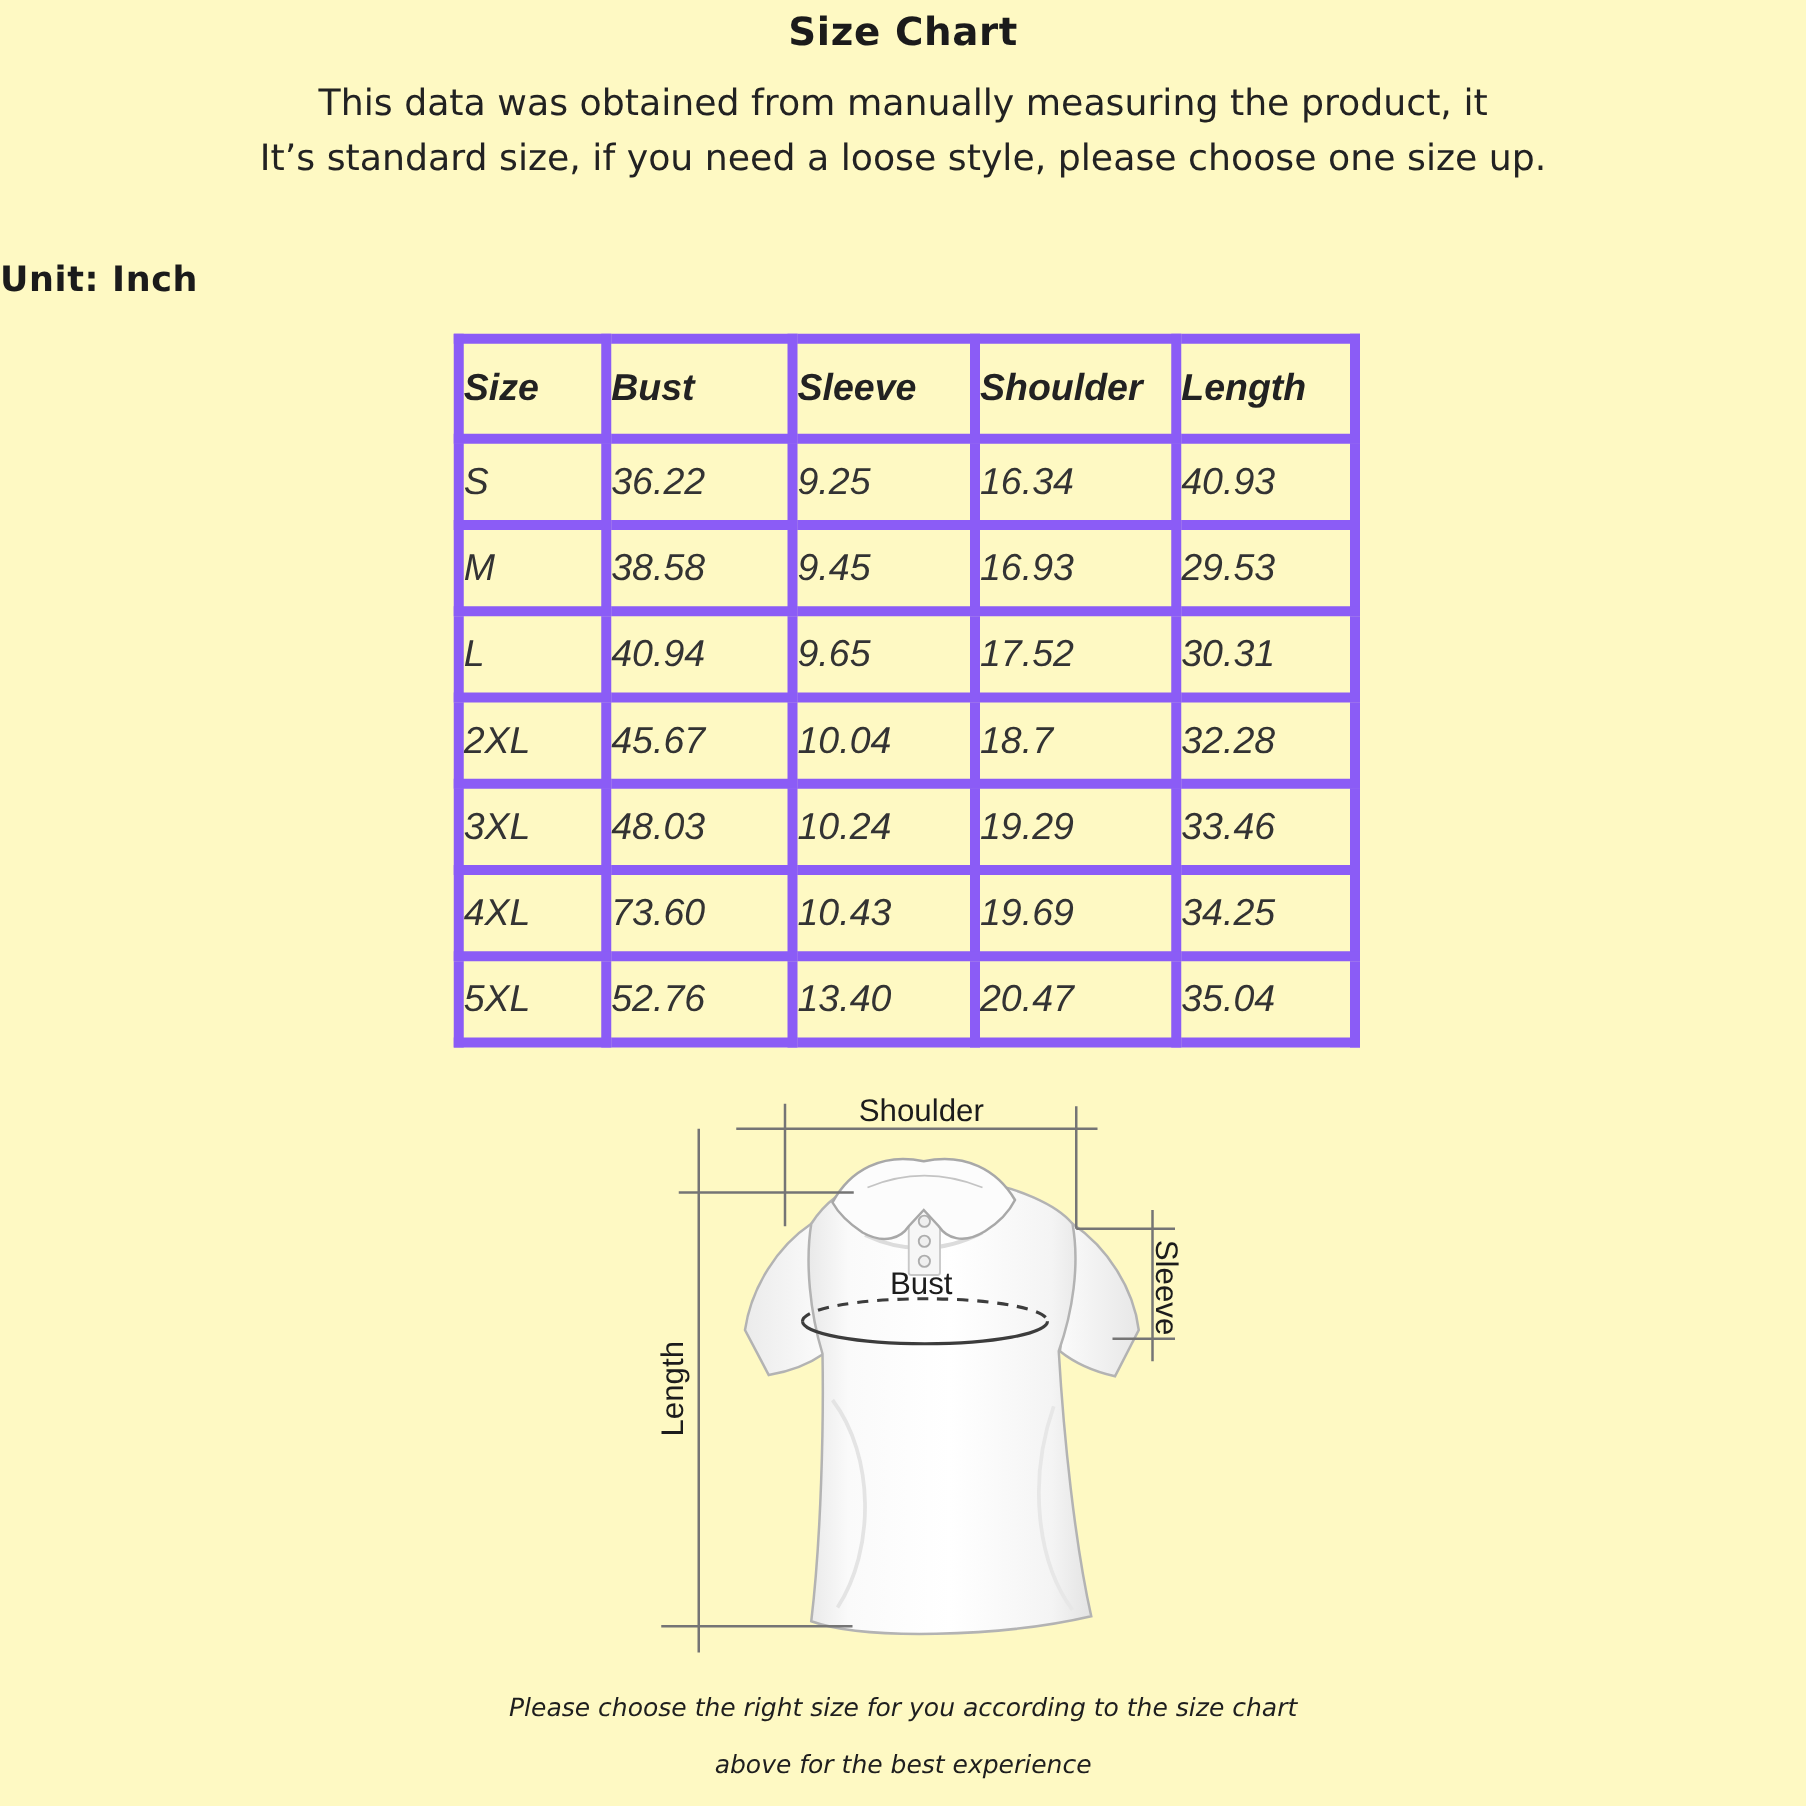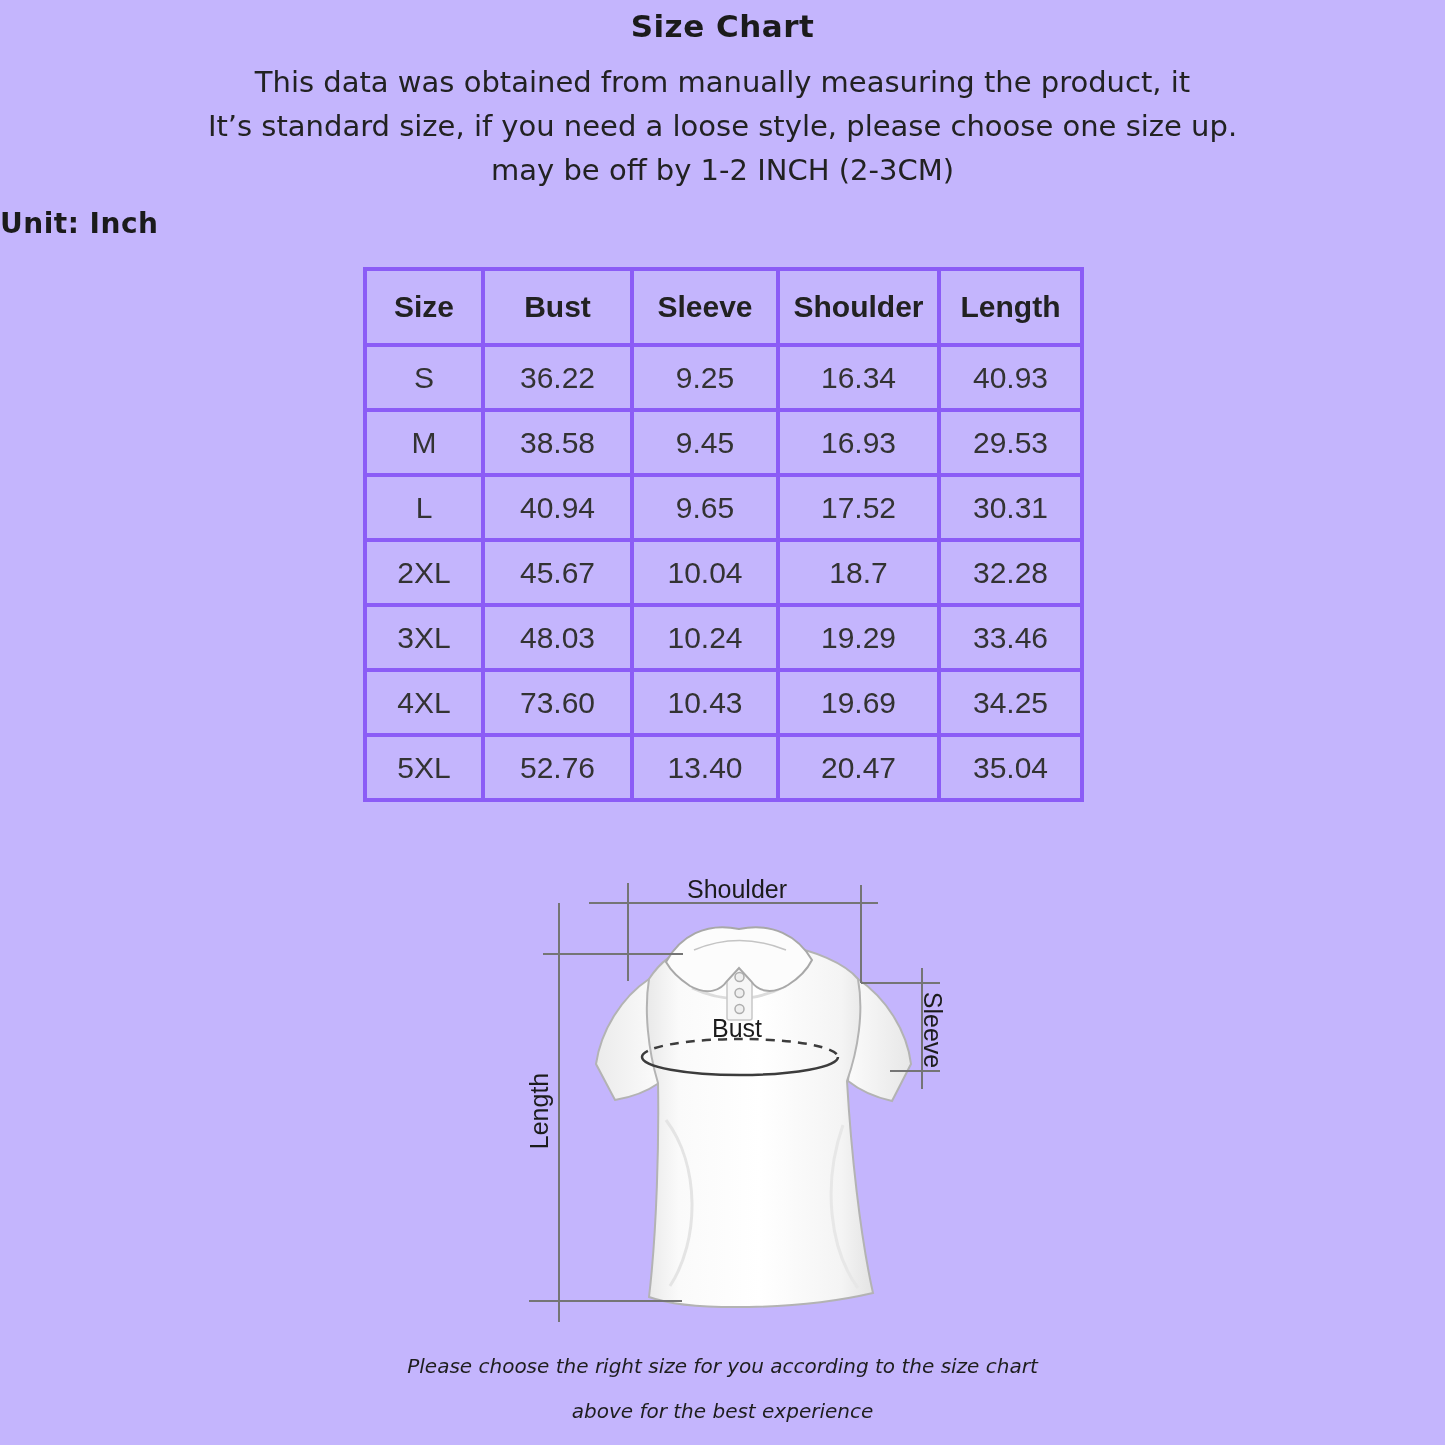--- a/index.html
+++ b/index.html
@@ -1,40 +1,40 @@
 <!DOCTYPE html>
 <html><head>
 <meta charset="utf-8">
 <style>
   html,body { margin:0; padding:0; background:#ffffff; }
   .page {
     position:relative; width:1445px; height:1445px; margin:0 auto;
-    background:#c4b5fd; overflow:hidden;
+    background:#fef9c3; overflow:hidden;
     font-family:"DejaVu Sans","Liberation Sans",sans-serif; color:#1b1b1b;
   }
   .page-title {
     position:absolute; top:8px; left:0; width:100%;
     text-align:center; font-size:31px; font-weight:700; letter-spacing:.5px;
   }
   .subtitle {
     position:absolute; top:60px; left:0; width:100%;
     text-align:center; font-size:29px; line-height:44px; font-weight:400; color:#222;
   }
   .unit-label {
     position:absolute; top:207px; left:0; width:100%;
     text-align:left; font-size:28px; font-weight:700; letter-spacing:.5px;
   }
   table.size-table {
     position:absolute; top:267px; left:363px;
     border-collapse:collapse; table-layout:fixed;
     font-family:"Liberation Sans",sans-serif; color:#333;
   }
   .size-table th, .size-table td {
-    border:4px solid #8b5cf6; text-align:center; vertical-align:middle; padding:0;
-    overflow:hidden; white-space:nowrap;
+    border:8px solid #8b5cf6; text-align:left; vertical-align:middle; padding:0;
+    overflow:hidden; white-space:nowrap;font-style:italic;
   }
   .size-table th { height:72px; font-size:30px; font-weight:700; color:#222; }
   .size-table td { height:61px; font-size:30px; font-weight:400; }
   .diagram-svg { position:absolute; left:0; top:0; width:1445px; height:1445px; }
   .dim-label {
     position:absolute; font-family:"Liberation Sans",sans-serif;
     font-size:25px; color:#1c1c1c; white-space:nowrap;
     transform:translate(-50%,-50%);
   }
   .dim-label.rot-cw  { transform:translate(-50%,-50%) rotate(90deg); }
@@ -47,21 +47,20 @@
 </head>
 <body>
 
 <div class="page">
 
   <div class="page-title">Size Chart</div>
 
   <div class="subtitle">
     <div>This data was obtained from manually measuring the product, it</div>
     <div>It’s standard size, if you need a loose style, please choose one size up.</div>
-    <div>may be off by 1-2 INCH (2-3CM)</div>
   </div>
 
   <div class="unit-label">Unit: Inch</div>
 
   <table class="size-table">
     <colgroup>
       <col style="width:118px">
         <col style="width:149px">
         <col style="width:146px">
       <col style="width:161px">

